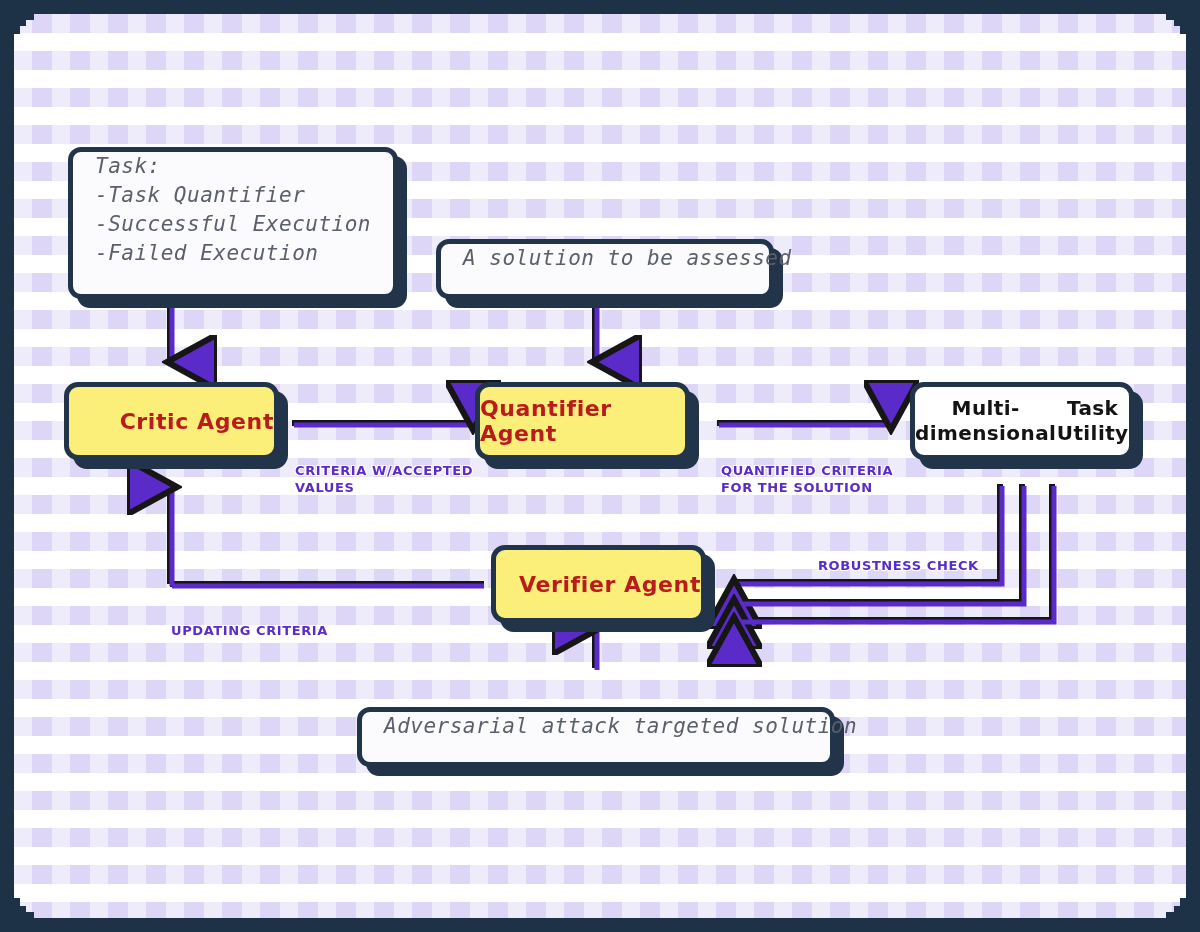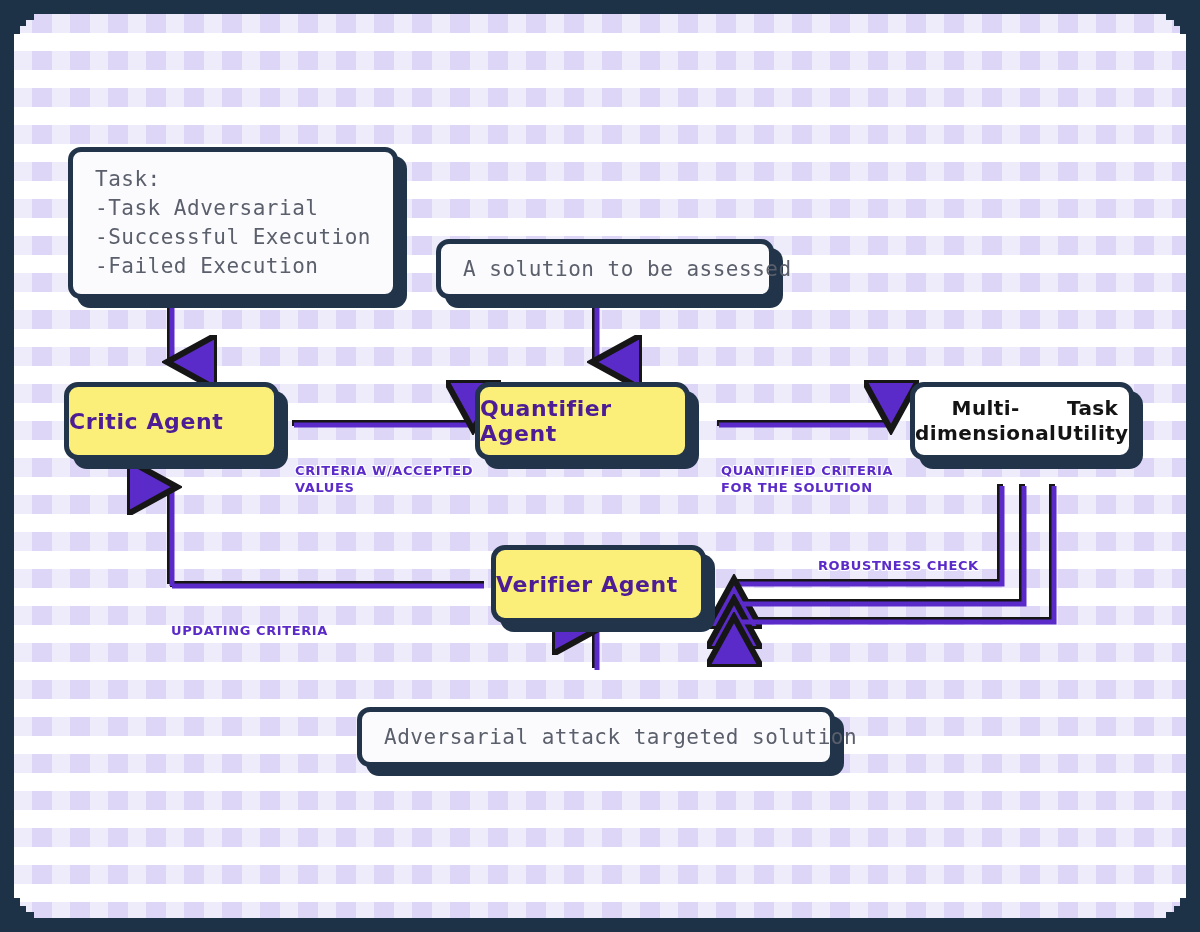--- a/index.html
+++ b/index.html
@@ -42,31 +42,31 @@
   .se3{right:26px;bottom:14px;width:8px;height:6px;}
 
   .node{position:absolute;box-sizing:border-box;}
 
   
   .wbox{
     background:#fbfbfd;border:5px solid #22344a;border-radius:13px;
     box-shadow:9px 9px 0 0 #22344a;
     color:#5a5f6b;
     font-family:"DejaVu Sans Mono",monospace;
-    display:flex;align-items:center;
+    display:flex;align-items:flex-start;font-style:italic;
   }
   .wbox .inner{padding:0 22px;width:100%;}
   .wbox .line{font-size:21px;line-height:29px;white-space:pre;letter-spacing:0.5px;}
 
   
   .ybox{
     background:#fbef7a;border:5px solid #22344a;border-radius:14px;
     box-shadow:9px 9px 0 0 #22344a;
-    display:flex;align-items:center;justify-content:flex-start;
-    color:#4c1d95;
+    display:flex;align-items:center;justify-content:flex-end;
+    color:#b91c1c;
   }
   .ybox .label{
     font-family:"DejaVu Sans",sans-serif;
     font-weight:bold;font-size:22px;letter-spacing:0.6px;
   }
   
   .obox{
     background:#ffffff;border:5px solid #22344a;border-radius:14px;
     box-shadow:9px 9px 0 0 #22344a;
     display:flex;flex-direction:row;align-items:center;justify-content:center;
@@ -137,21 +137,21 @@
         <path d="M470,572 L158,572"></path>
         <path d="M988,472 L988,570 L720,570" marker-end="url(#ah-left)"></path>
         <path d="M1010,472 L1010,590 L720,590" marker-end="url(#ah-left)"></path>
         <path d="M1040,472 L1040,608 L720,608" marker-end="url(#ah-left)"></path>
       </g>
     </svg>
 
     <div class="node wbox" style="left:54px;top:133px;width:330px;height:152px;">
       <div class="inner">
         <div class="line">Task:</div>
-        <div class="line">-Task Adversarial</div>
+        <div class="line">-Task Quantifier</div>
         <div class="line">-Successful Execution</div>
         <div class="line">-Failed Execution</div>
       </div>
     </div>
 
     <div class="node wbox" style="left:422px;top:225px;width:338px;height:60px;">
       <div class="inner">
         <div class="line">A solution to be assessed</div>
       </div>
     </div>

